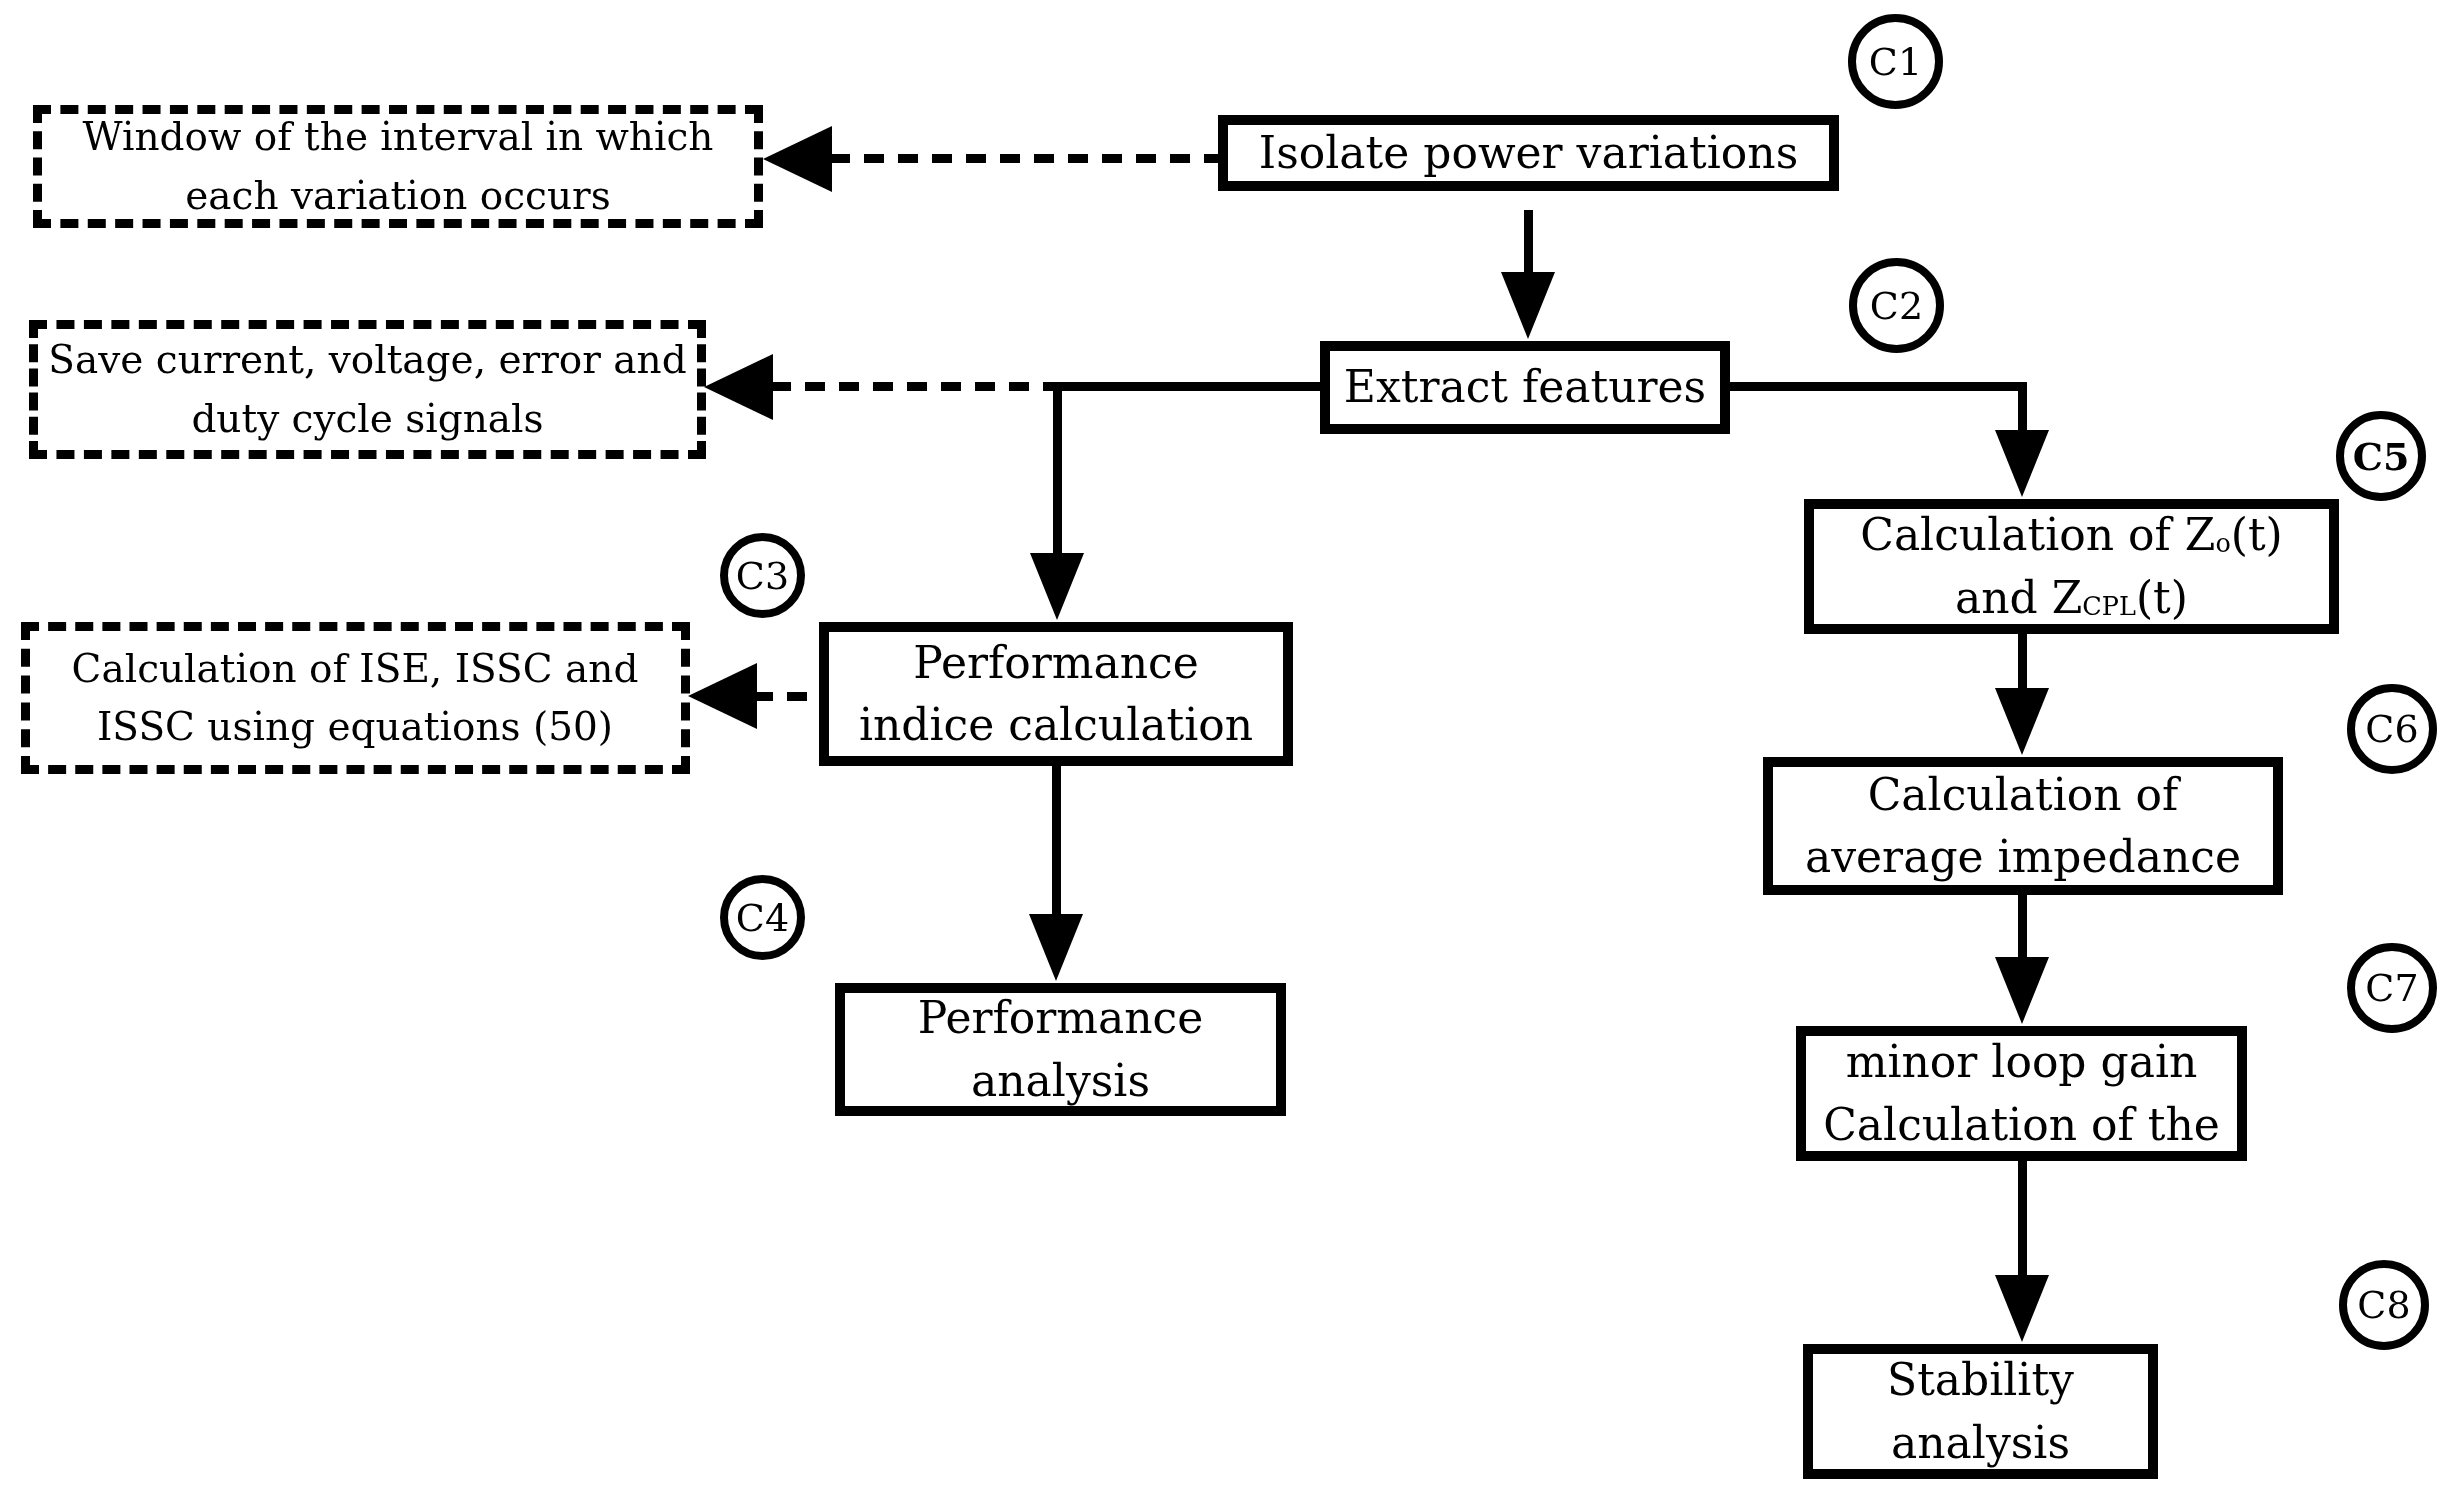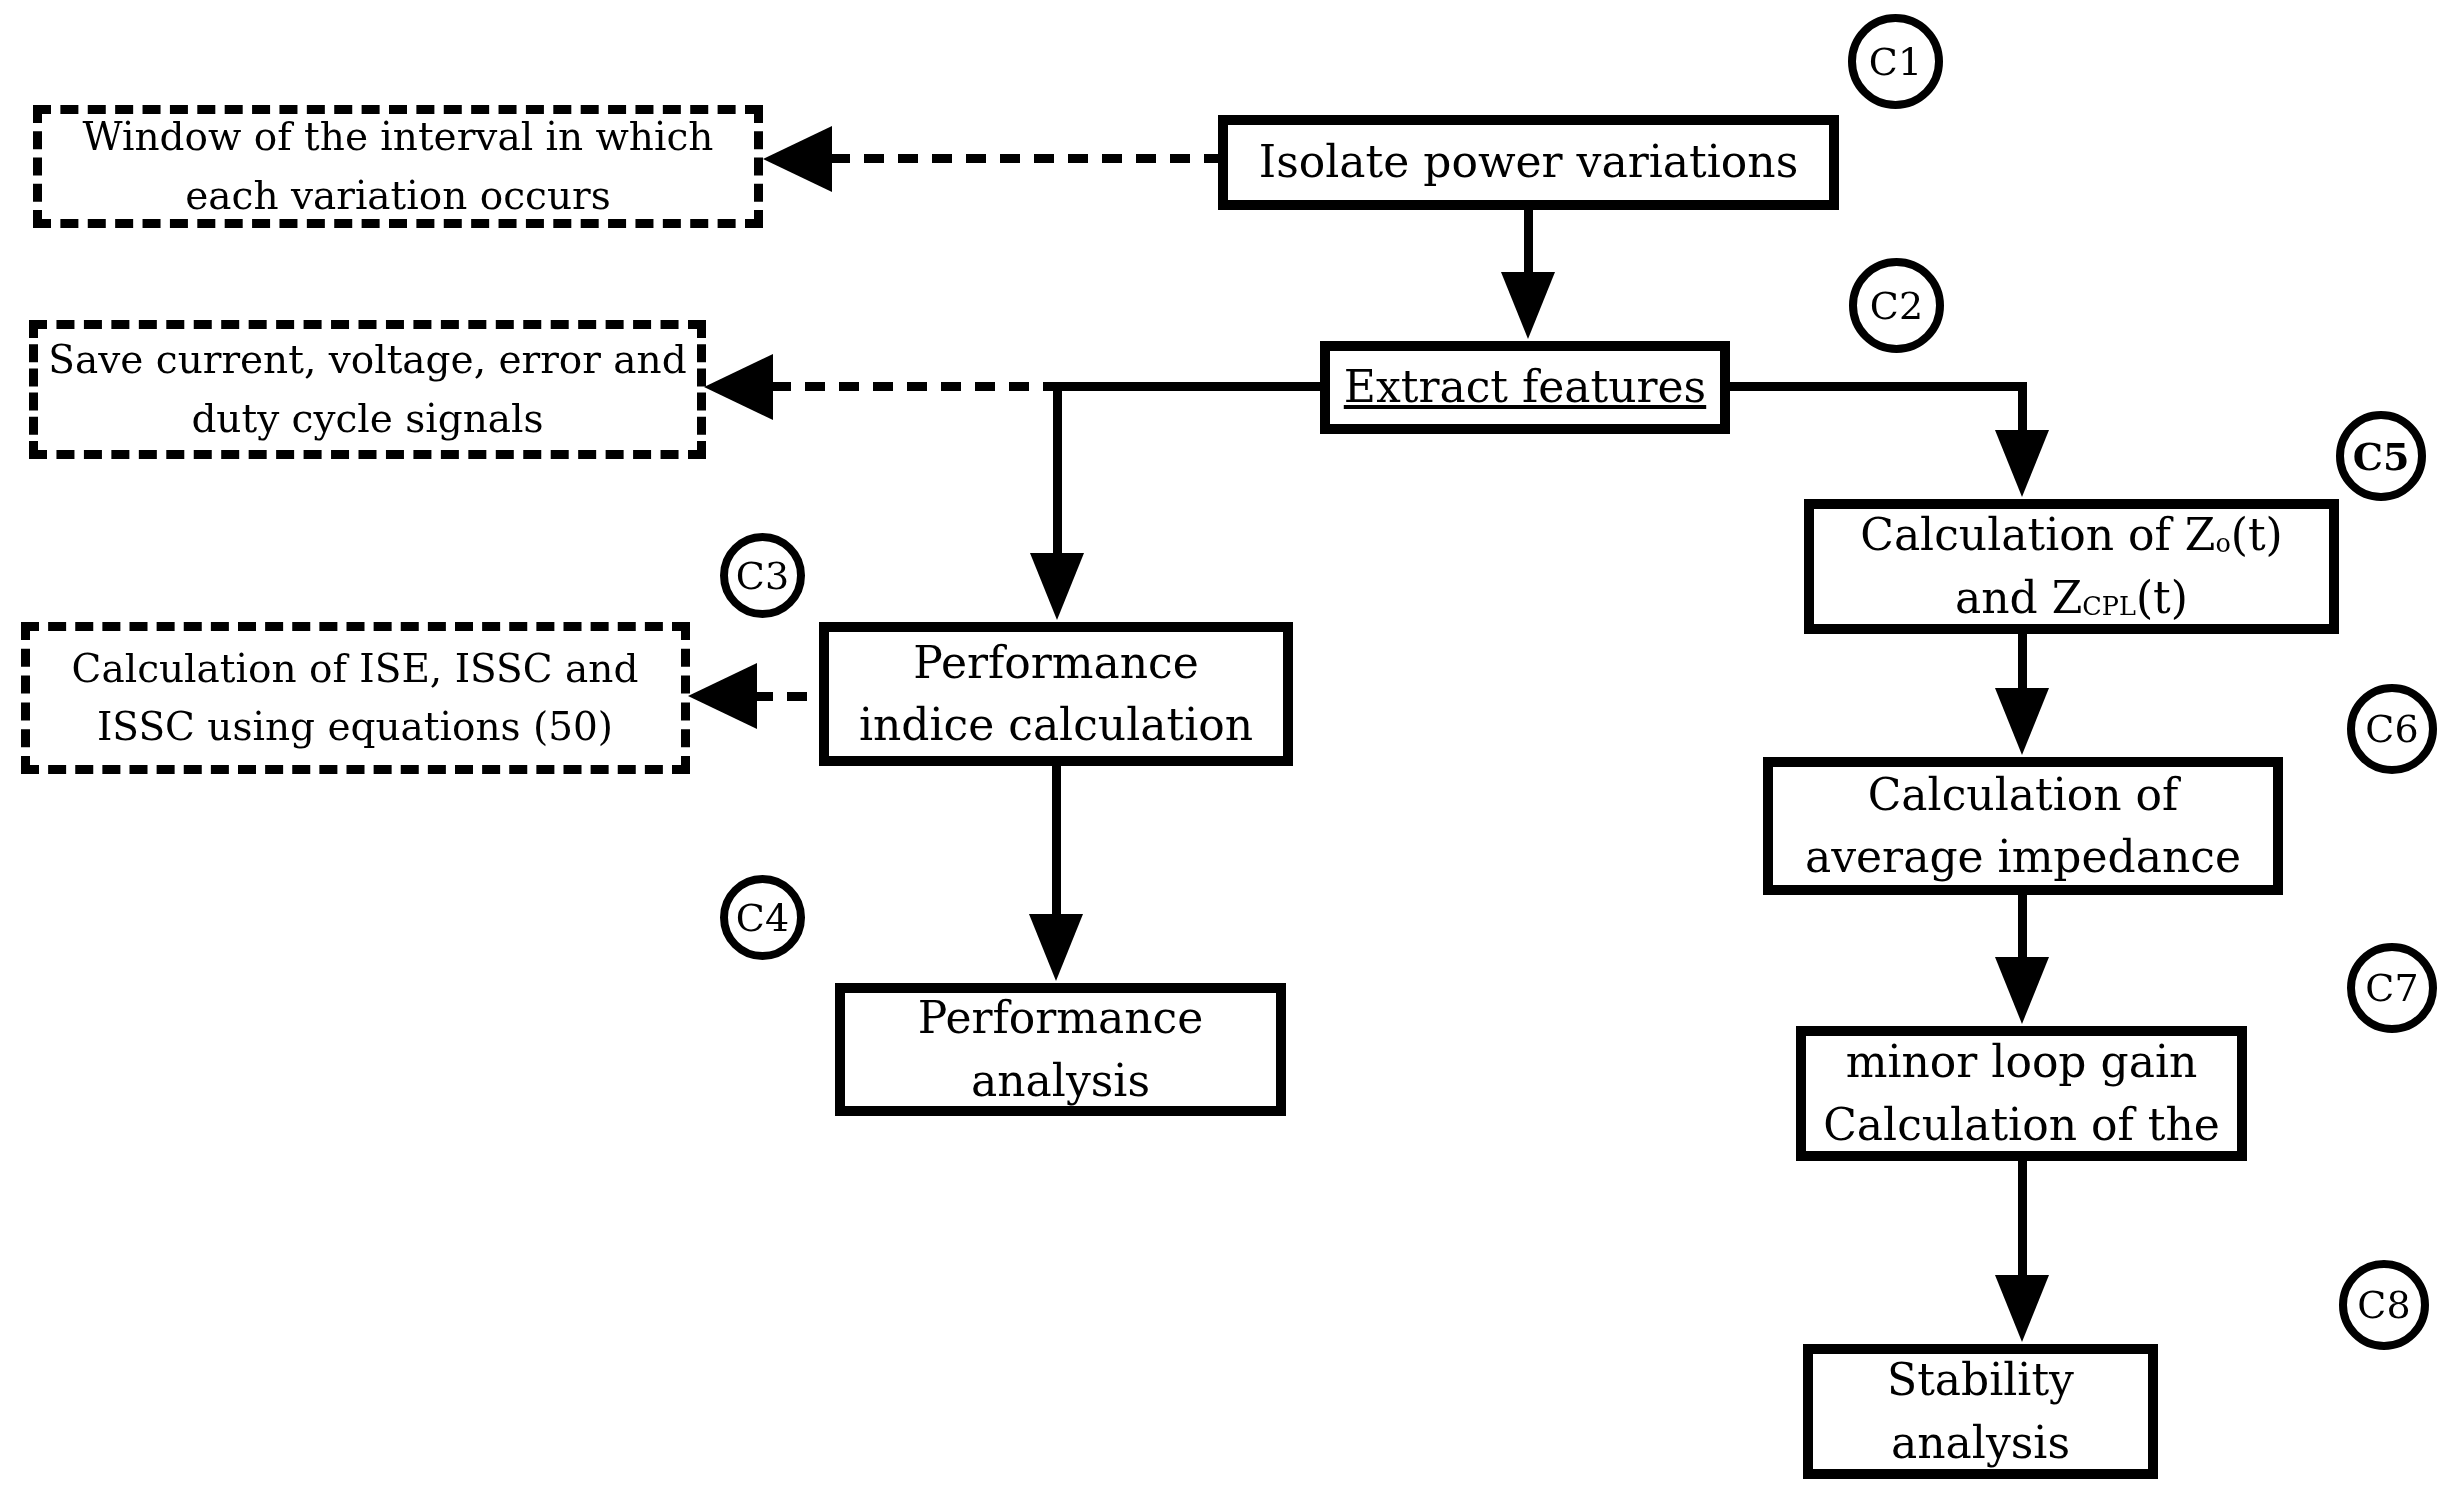--- a/index.html
+++ b/index.html
@@ -60,25 +60,25 @@
   <div class="note" style="left:29px;top:320px;width:677px;height:139px;">
     <span>Save current, voltage, error and</span>
     <span>duty cycle signals</span>
   </div>
 
   <div class="note" style="left:20.5px;top:622px;width:669px;height:152px;">
     <span>Calculation of ISE, ISSC and</span>
     <span>ISSC using equations (50)</span>
   </div>
 
-  <div class="node" style="left:1218px;top:115px;width:621px;height:95px;">
+  <div class="node" style="left:1218px;top:115px;width:621px;height:76px;">
     <span>Isolate power variations</span>
   </div>
 
-  <div class="node" style="left:1320px;top:341px;width:410px;height:93px;text-decoration:underline;">
+  <div class="node" style="left:1320px;top:341px;width:410px;height:93px;">
     <span>Extract features</span>
   </div>
 
   <div class="node" style="left:819px;top:622px;width:474px;height:144px;">
     <span>Performance</span>
     <span>indice calculation</span>
   </div>
 
   <div class="node" style="left:835px;top:983px;width:451px;height:133px;">
     <span>Performance</span>

